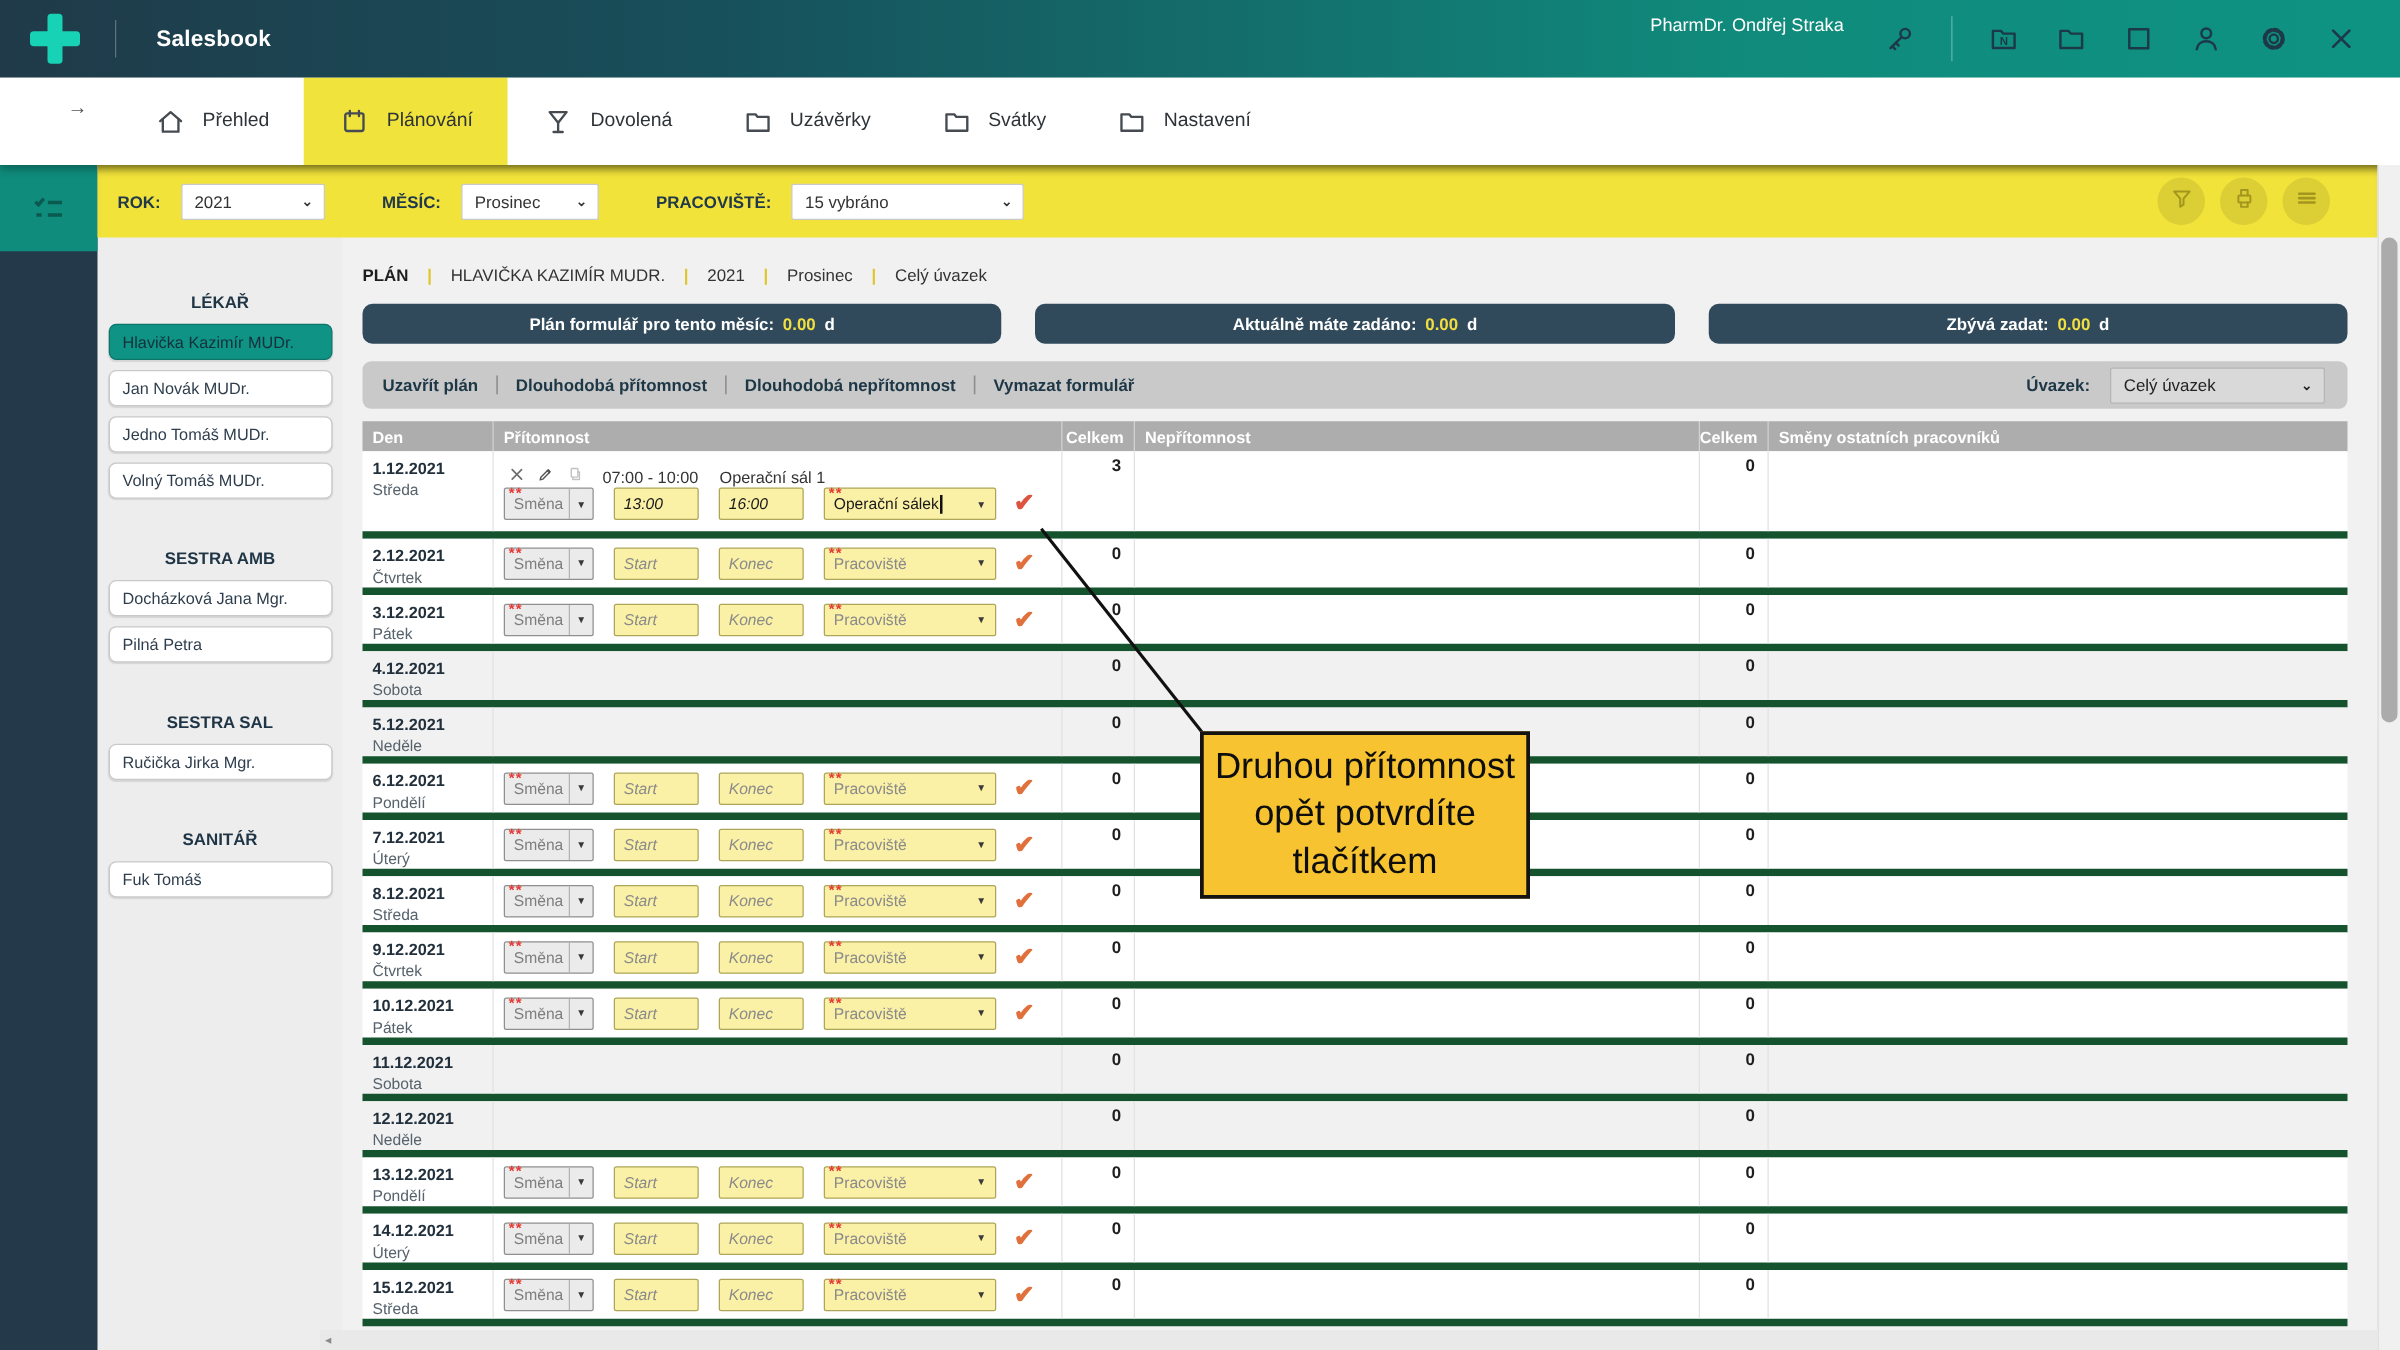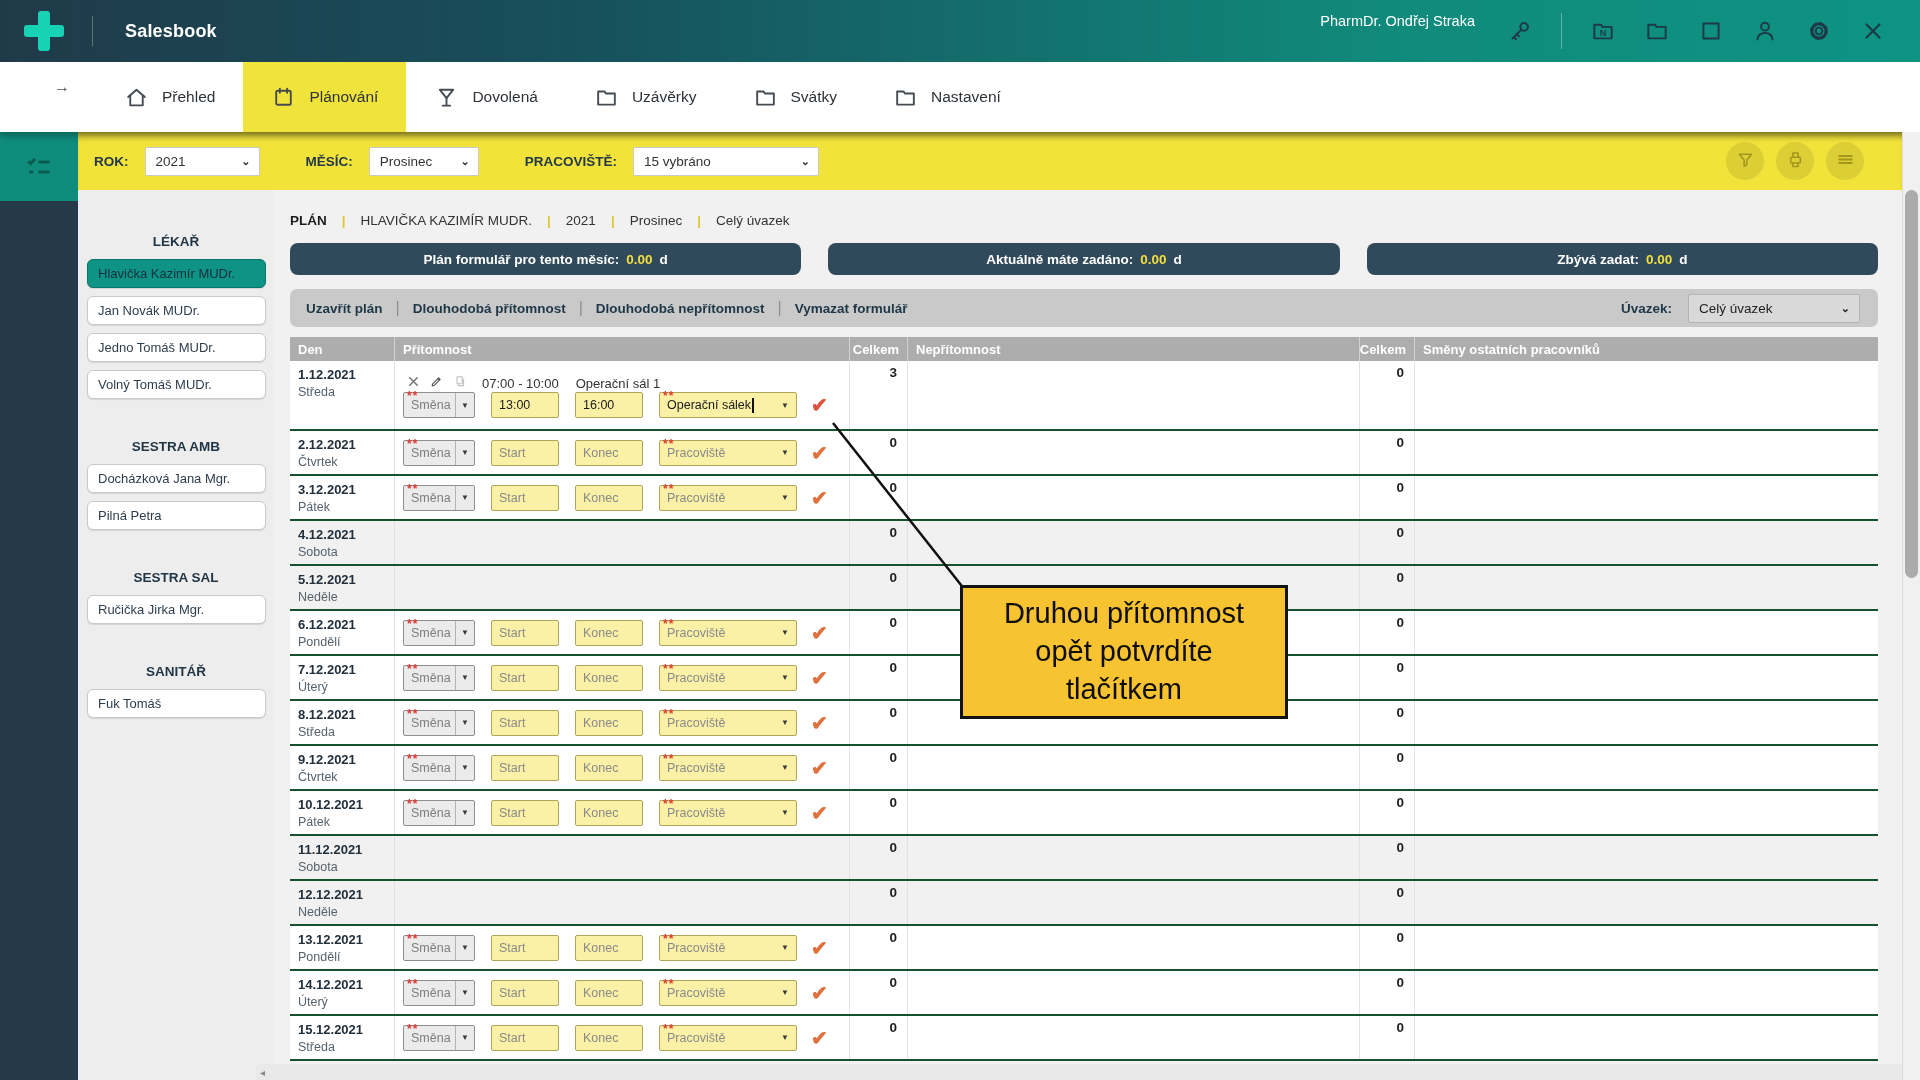--- a/index.html
+++ b/index.html
@@ -71,52 +71,52 @@
   .uvazek-select { position:relative; width:172px; height:29px; background:#D9D9D9; border:1px solid #B5B5B5; border-radius:2px;
     font-size:13.5px; color:#222; display:flex; align-items:center; padding:0 26px 0 10px; cursor:pointer; }
   .uvazek-select .chev { position:absolute; right:9px; font-size:11px; font-weight:bold; color:#222; }
 
   
   .ptable { margin-top:10px; }
   .thead { display:grid; grid-template-columns:105px 455px 58px 452px 55px 463px; background:#ADADAD; height:24px; }
   .thead .hc { display:flex; align-items:center; font-size:13px; font-weight:bold; color:#FFF; padding-left:8px; border-right:1px solid rgba(255,255,255,.45); overflow:hidden; }
   .thead .hc.num { justify-content:flex-end; padding-right:8px; padding-left:2px; }
   .thead .hc:last-child { border-right:none; }
-  .trow { display:grid; grid-template-columns:105px 455px 58px 452px 55px 463px; background:#FFFFFF; border-bottom:2px solid #14532d; height:45px; }
+  .trow { display:grid; grid-template-columns:105px 455px 58px 452px 55px 463px; background:#FFFFFF; border-bottom:6px solid #14532d; height:45px; }
   .trow.tall { height:70px; }
   .trow.weekend { background:#F1F1F1; }
   .trow .cell { border-right:1px solid #E2E2E2; overflow:visible; }
   .trow .cell:last-child { border-right:none; }
   .cell-den { padding:5px 6px 0 8px; line-height:1.35; }
   .cell-den .date { font-size:13px; font-weight:bold; color:#22303C; }
   .cell-den .day { font-size:12.5px; color:#56626C; }
   .cell-num { font-size:13.5px; font-weight:bold; color:#1E1E1E; text-align:right; padding:4px 10px 0 0; }
   .cell-prit { display:flex; flex-direction:column; justify-content:center; }
   .entry-line { display:flex; align-items:center; gap:7px; padding-left:10px; margin:3px 0 1px; font-size:13px; color:#333; }
   .entry-line .eicon { width:16px; height:16px; display:flex; align-items:center; justify-content:center; cursor:pointer; }
   .entry-line .eicon svg { width:15px; height:15px; }
   .entry-time { margin-left:8px; }
   .entry-place { margin-left:10px; }
   .form-line { display:flex; align-items:center; padding-left:8px; }
   .sel-gray, .inp-yellow, .sel-yellow { position:relative; height:26px; border-radius:2px; font-size:12.5px; display:flex; align-items:center; padding-left:7px; cursor:pointer; }
   .sel-gray { width:72px; background:#EBEBEB; border:1px solid #8F8F8F; color:#7E7E7E; margin-right:16px; }
   .sel-gray .arrowbox { position:absolute; right:0; top:0; bottom:0; width:19px; border-left:1px solid #B3B3B3; display:flex; align-items:center; justify-content:center; font-size:8px; color:#3A3A3A; }
-  .inp-yellow { width:68px; background:#FAF0A6; border:1px solid #ADA557; color:#8A8A8A; margin-right:16px; }
+  .inp-yellow { width:68px; background:#FAF0A6; border:1px solid #ADA557; color:#8A8A8A; margin-right:16px;font-style:italic; }
   .inp-yellow.filled { color:#1A1A1A; }
   .sel-yellow { width:138px; background:#FAF0A6; border:1px solid #ADA557; color:#8A8A8A; margin-right:14px; padding-right:20px; }
   .sel-yellow.filled { color:#1A1A1A; }
   .sel-yellow .yarrow { position:absolute; right:7px; font-size:8px; color:#3A3A3A; }
   .req::after { content:"**"; position:absolute; top:-4px; left:3px; color:#E53935; font-size:12px; font-weight:bold; letter-spacing:1px; }
   .caret { display:inline-block; width:1.5px; height:15px; background:#111; margin-left:1px; }
   .checkbtn { font-size:20px; font-weight:bold; color:#E0713C; cursor:pointer; line-height:1; }
   .checkbtn.first { color:#DE5340; }
 
   
   .overlay-svg { position:absolute; left:0; top:0; width:1920px; height:1080px; pointer-events:none; z-index:20; }
-  .callout { position:absolute; left:960px; top:585px; width:328px; height:134px; background:#F7C331; border:3px solid #131313;
+  .callout { position:absolute; left:960px; top:585px; width:264px; height:134px; background:#F7C331; border:3px solid #131313;
     display:flex; flex-direction:column; align-items:center; justify-content:center; z-index:21;
     font-size:29px; color:#0E0E0E; line-height:1.3; text-align:center; }
 
   
   .vscroll { position:absolute; right:0; top:132px; bottom:0; width:18px; background:#F0F0F0; border-left:1px solid #DCDCDC; z-index:7; }
   .vthumb { position:absolute; left:2px; right:2px; top:58px; height:388px; background:#ABABAB; border-radius:8px; }
   .hscroll { position:absolute; left:256px; right:18px; bottom:0; height:16px; background:#E9E9E9; z-index:7; display:flex; align-items:center; }
   .harrow { font-size:10px; color:#8A8A8A; padding-left:4px; }
 </style>
 </head>

